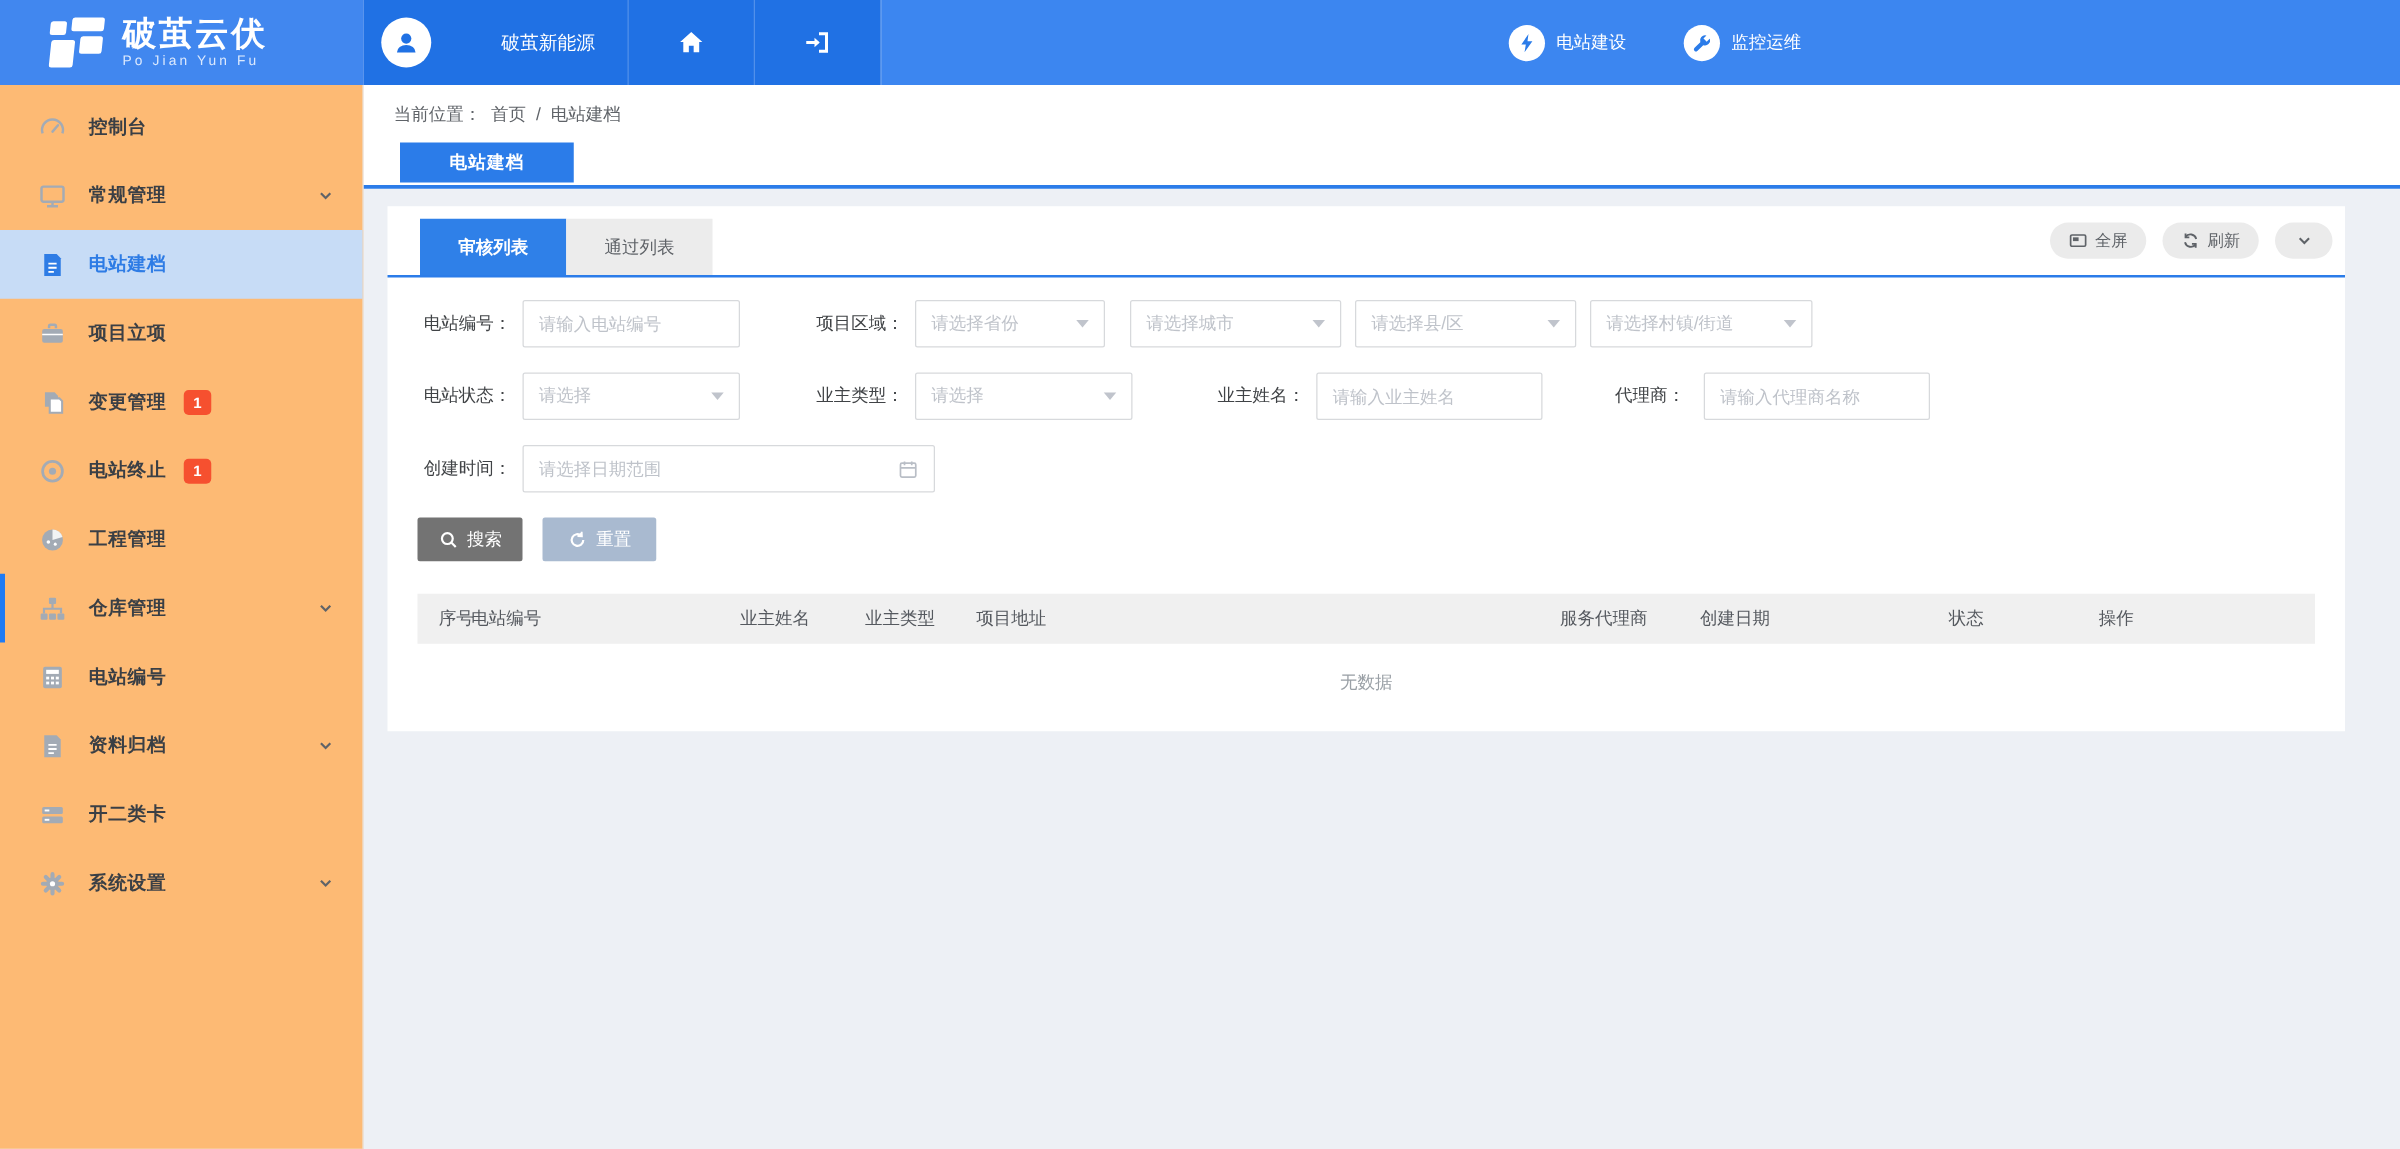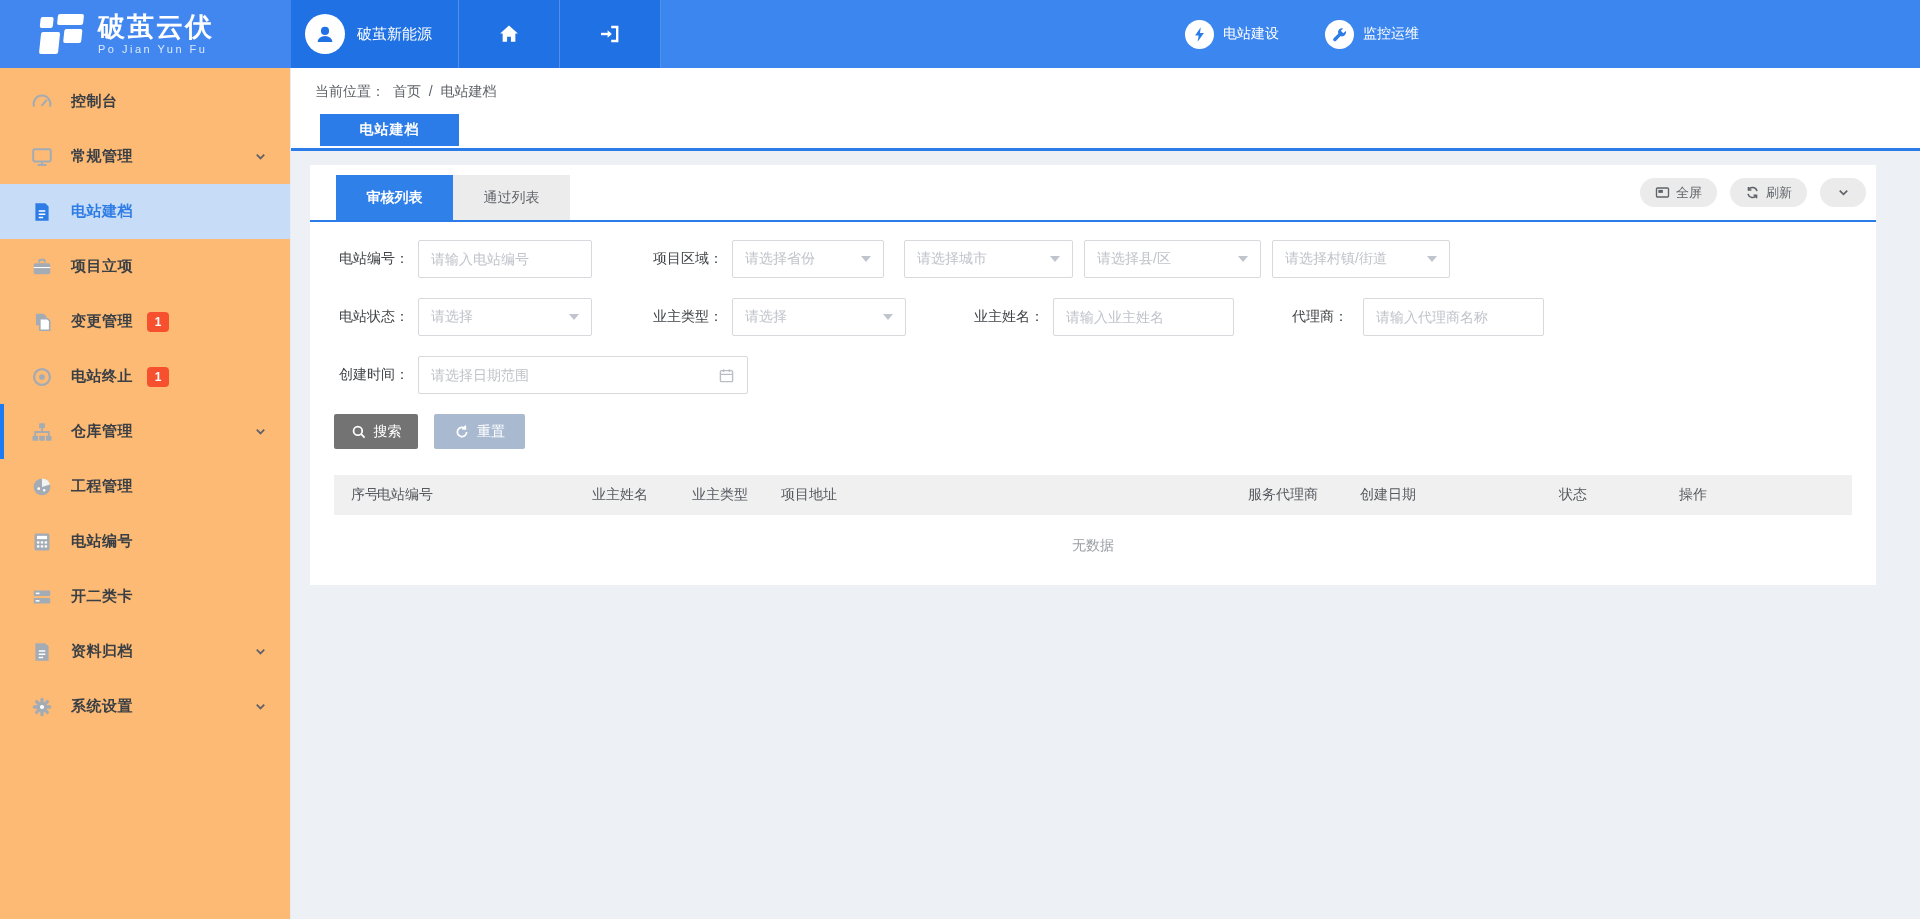--- a/index.html
+++ b/index.html
@@ -6,21 +6,21 @@
   html,body { width:1920px; height:919px; overflow:hidden; font-family:"Liberation Sans","DejaVu Sans",sans-serif; background:#edf0f5; }
 
   
   .header { display:flex; height:68px; width:1920px; }
   .logo-block { width:291px; background:#4187ef; display:flex; align-items:center; padding-left:38px; }
   .logo-mark { margin-right:14px; transform:skewX(-6deg); }
   .logo-text .cn { color:#fff; font-size:27px; font-weight:bold; letter-spacing:2px; line-height:28px; }
   .logo-text .en { color:#dce9fd; font-size:11px; letter-spacing:2.5px; margin-top:2px; }
   .header-mid { display:flex; background:#2071e4; }
   .h-cell { display:flex; align-items:center; justify-content:center; border-right:1px solid rgba(255,255,255,0.22); }
-  .h-user { padding:0 26px 0 14px; }
+  .h-user { padding:0 26px 0 14px;gap:44px; }
   .avatar { width:40px; height:40px; border-radius:50%; background:#fff; display:flex; align-items:center; justify-content:center; margin-right:12px; }
   .h-username { color:#fff; font-size:15px; }
   .h-icon-cell { width:101px; }
   .header-right { flex:1; background:#3c86f0; display:flex; align-items:center; justify-content:center; padding-right:23px; }
   .h-nav-item { display:flex; align-items:center; margin-left:46px; cursor:pointer; }
   .h-nav-circle { width:29px; height:29px; border-radius:50%; background:#fff; display:flex; align-items:center; justify-content:center; margin-right:9px; }
   .h-nav-label { color:#fff; font-size:14px; }
 
   
   .sidebar { position:absolute; left:0; top:68px; width:291px; height:851px; background:#fdba74; border-right:1px solid #e7eaee; padding-top:6px; }
@@ -211,48 +211,48 @@
       <svg width="22" height="22" viewBox="0 0 20 20" fill="none">
         <circle cx="10" cy="10" r="7.2" stroke="currentColor" stroke-width="2"></circle>
         <circle cx="10" cy="10" r="2.6" fill="currentColor"></circle>
       </svg>
     </span>
     <span class="s-label">电站终止</span>
     <span class="s-badge">1</span>
   </div>
 
   <div class="s-item">
+    <span class="s-icon">
+      <svg width="22" height="22" viewBox="0 0 20 20">
+        <circle cx="10" cy="10" r="7.6" fill="currentColor"></circle>
+        <path d="M10 10 L10 2.4 A7.6 7.6 0 0 1 17.3 7.8 Z" fill="#fff" opacity="0.85"></path>
+        <circle cx="7" cy="11.5" r="1.3" fill="#fff"></circle>
+        <circle cx="12" cy="13" r="1.1" fill="#fff"></circle>
+      </svg>
+    </span>
+    <span class="s-label">工程管理</span>
+  </div>
+
+  <div class="s-item">
     <span class="s-indicator"></span>
     <span class="s-icon">
       <svg width="22" height="22" viewBox="0 0 20 20">
         <rect x="7.4" y="2" width="5.2" height="4.6" rx="0.8" fill="currentColor"></rect>
         <path d="M10 6.6 V10 M3.8 13.4 V10 H16.2 V13.4" stroke="currentColor" stroke-width="1.6" fill="none"></path>
         <rect x="1.4" y="13.4" width="5" height="4.6" rx="0.8" fill="currentColor"></rect>
         <rect x="7.5" y="13.4" width="5" height="4.6" rx="0.8" fill="currentColor"></rect>
         <rect x="13.6" y="13.4" width="5" height="4.6" rx="0.8" fill="currentColor"></rect>
       </svg>
     </span>
     <span class="s-label">仓库管理</span>
     <span class="s-chevron">
       <svg width="15" height="15" viewBox="0 0 20 20" fill="none" stroke="currentColor" stroke-width="2.4">
           <path d="M5 7.5 L10 12.5 L15 7.5"></path>
         </svg>
     </span>
-  </div>
-
-  <div class="s-item">
-    <span class="s-icon">
-      <svg width="22" height="22" viewBox="0 0 20 20">
-        <circle cx="10" cy="10" r="7.6" fill="currentColor"></circle>
-        <path d="M10 10 L10 2.4 A7.6 7.6 0 0 1 17.3 7.8 Z" fill="#fff" opacity="0.85"></path>
-        <circle cx="7" cy="11.5" r="1.3" fill="#fff"></circle>
-        <circle cx="12" cy="13" r="1.1" fill="#fff"></circle>
-      </svg>
-    </span>
-    <span class="s-label">工程管理</span>
   </div>
 
   <div class="s-item">
     <span class="s-icon">
       <svg width="22" height="22" viewBox="0 0 20 20">
         <rect x="3.2" y="2.2" width="13.6" height="15.6" rx="1.4" fill="currentColor"></rect>
         <rect x="5.4" y="4.4" width="9.2" height="3" fill="#fff"></rect>
         <g fill="#fff">
           <rect x="5.4" y="9.4" width="2.2" height="2"></rect>
             <rect x="8.9" y="9.4" width="2.2" height="2"></rect>
@@ -262,42 +262,42 @@
             <rect x="12.4" y="13" width="2.2" height="2"></rect>
         </g>
       </svg>
     </span>
     <span class="s-label">电站编号</span>
   </div>
 
   <div class="s-item">
     <span class="s-icon">
       <svg width="22" height="22" viewBox="0 0 20 20">
+        <path d="M4 2 h9 l3 3 v13 h-12 z" fill="currentColor"></path>
+        <path d="M7 9 H13 M7 12 H13 M7 15 H11" stroke="#fff" stroke-width="1.4"></path>
+      </svg>
+    </span>
+    <span class="s-label">资料归档</span>
+    <span class="s-chevron">
+      <svg width="15" height="15" viewBox="0 0 20 20" fill="none" stroke="currentColor" stroke-width="2.4">
+          <path d="M5 7.5 L10 12.5 L15 7.5"></path>
+        </svg>
+    </span>
+  </div>
+
+  <div class="s-item">
+    <span class="s-icon">
+      <svg width="22" height="22" viewBox="0 0 20 20">
         <rect x="2.5" y="4.2" width="15" height="5" rx="1.1" fill="currentColor"></rect>
         <rect x="2.5" y="11" width="15" height="5" rx="1.1" fill="currentColor"></rect>
         <rect x="4.3" y="6" width="3.4" height="1.4" fill="#fff"></rect>
         <rect x="4.3" y="12.8" width="3.4" height="1.4" fill="#fff"></rect>
       </svg>
     </span>
     <span class="s-label">开二类卡</span>
-  </div>
-
-  <div class="s-item">
-    <span class="s-icon">
-      <svg width="22" height="22" viewBox="0 0 20 20">
-        <path d="M4 2 h9 l3 3 v13 h-12 z" fill="currentColor"></path>
-        <path d="M7 9 H13 M7 12 H13 M7 15 H11" stroke="#fff" stroke-width="1.4"></path>
-      </svg>
-    </span>
-    <span class="s-label">资料归档</span>
-    <span class="s-chevron">
-      <svg width="15" height="15" viewBox="0 0 20 20" fill="none" stroke="currentColor" stroke-width="2.4">
-          <path d="M5 7.5 L10 12.5 L15 7.5"></path>
-        </svg>
-    </span>
   </div>
 
   <div class="s-item">
     <span class="s-icon">
       <svg width="22" height="22" viewBox="0 0 20 20">
         <g stroke="currentColor" stroke-width="3" stroke-linecap="round">
           <path d="M10 3 V17 M3 10 H17 M5.1 5.1 L14.9 14.9 M14.9 5.1 L5.1 14.9"></path>
         </g>
         <circle cx="10" cy="10" r="4.6" fill="currentColor"></circle>
         <circle cx="10" cy="10" r="1.9" fill="#fff"></circle>

